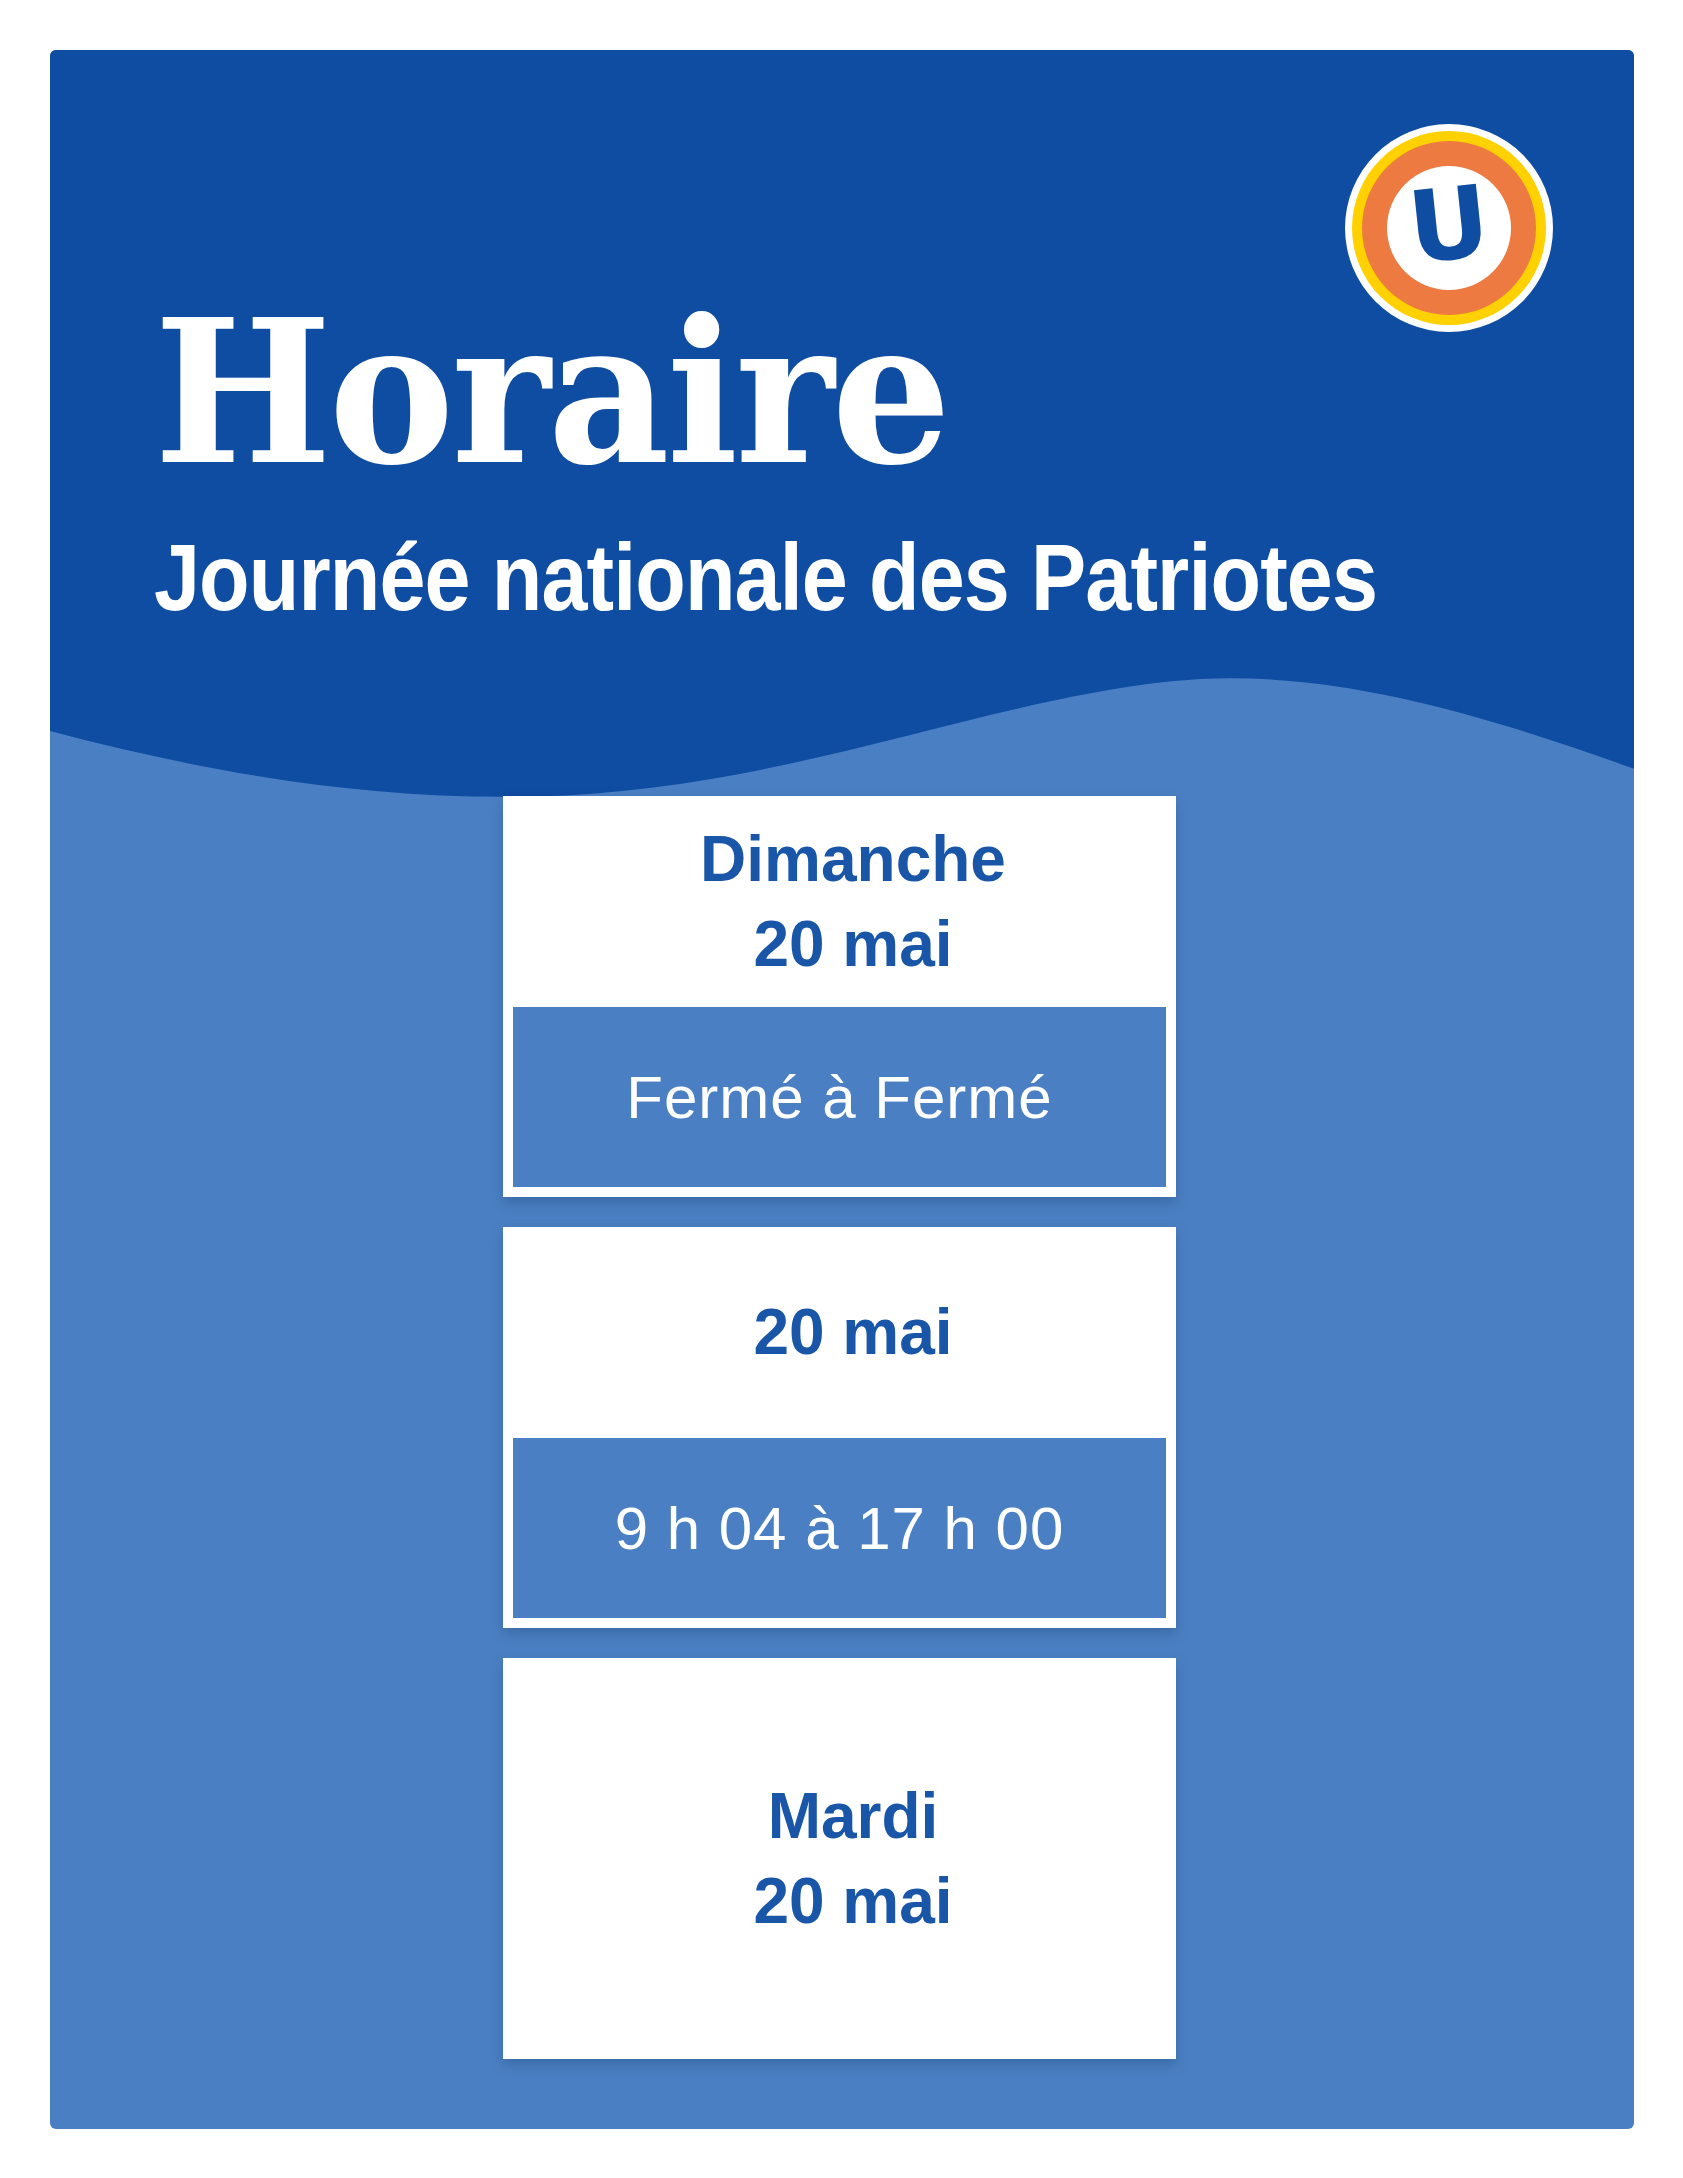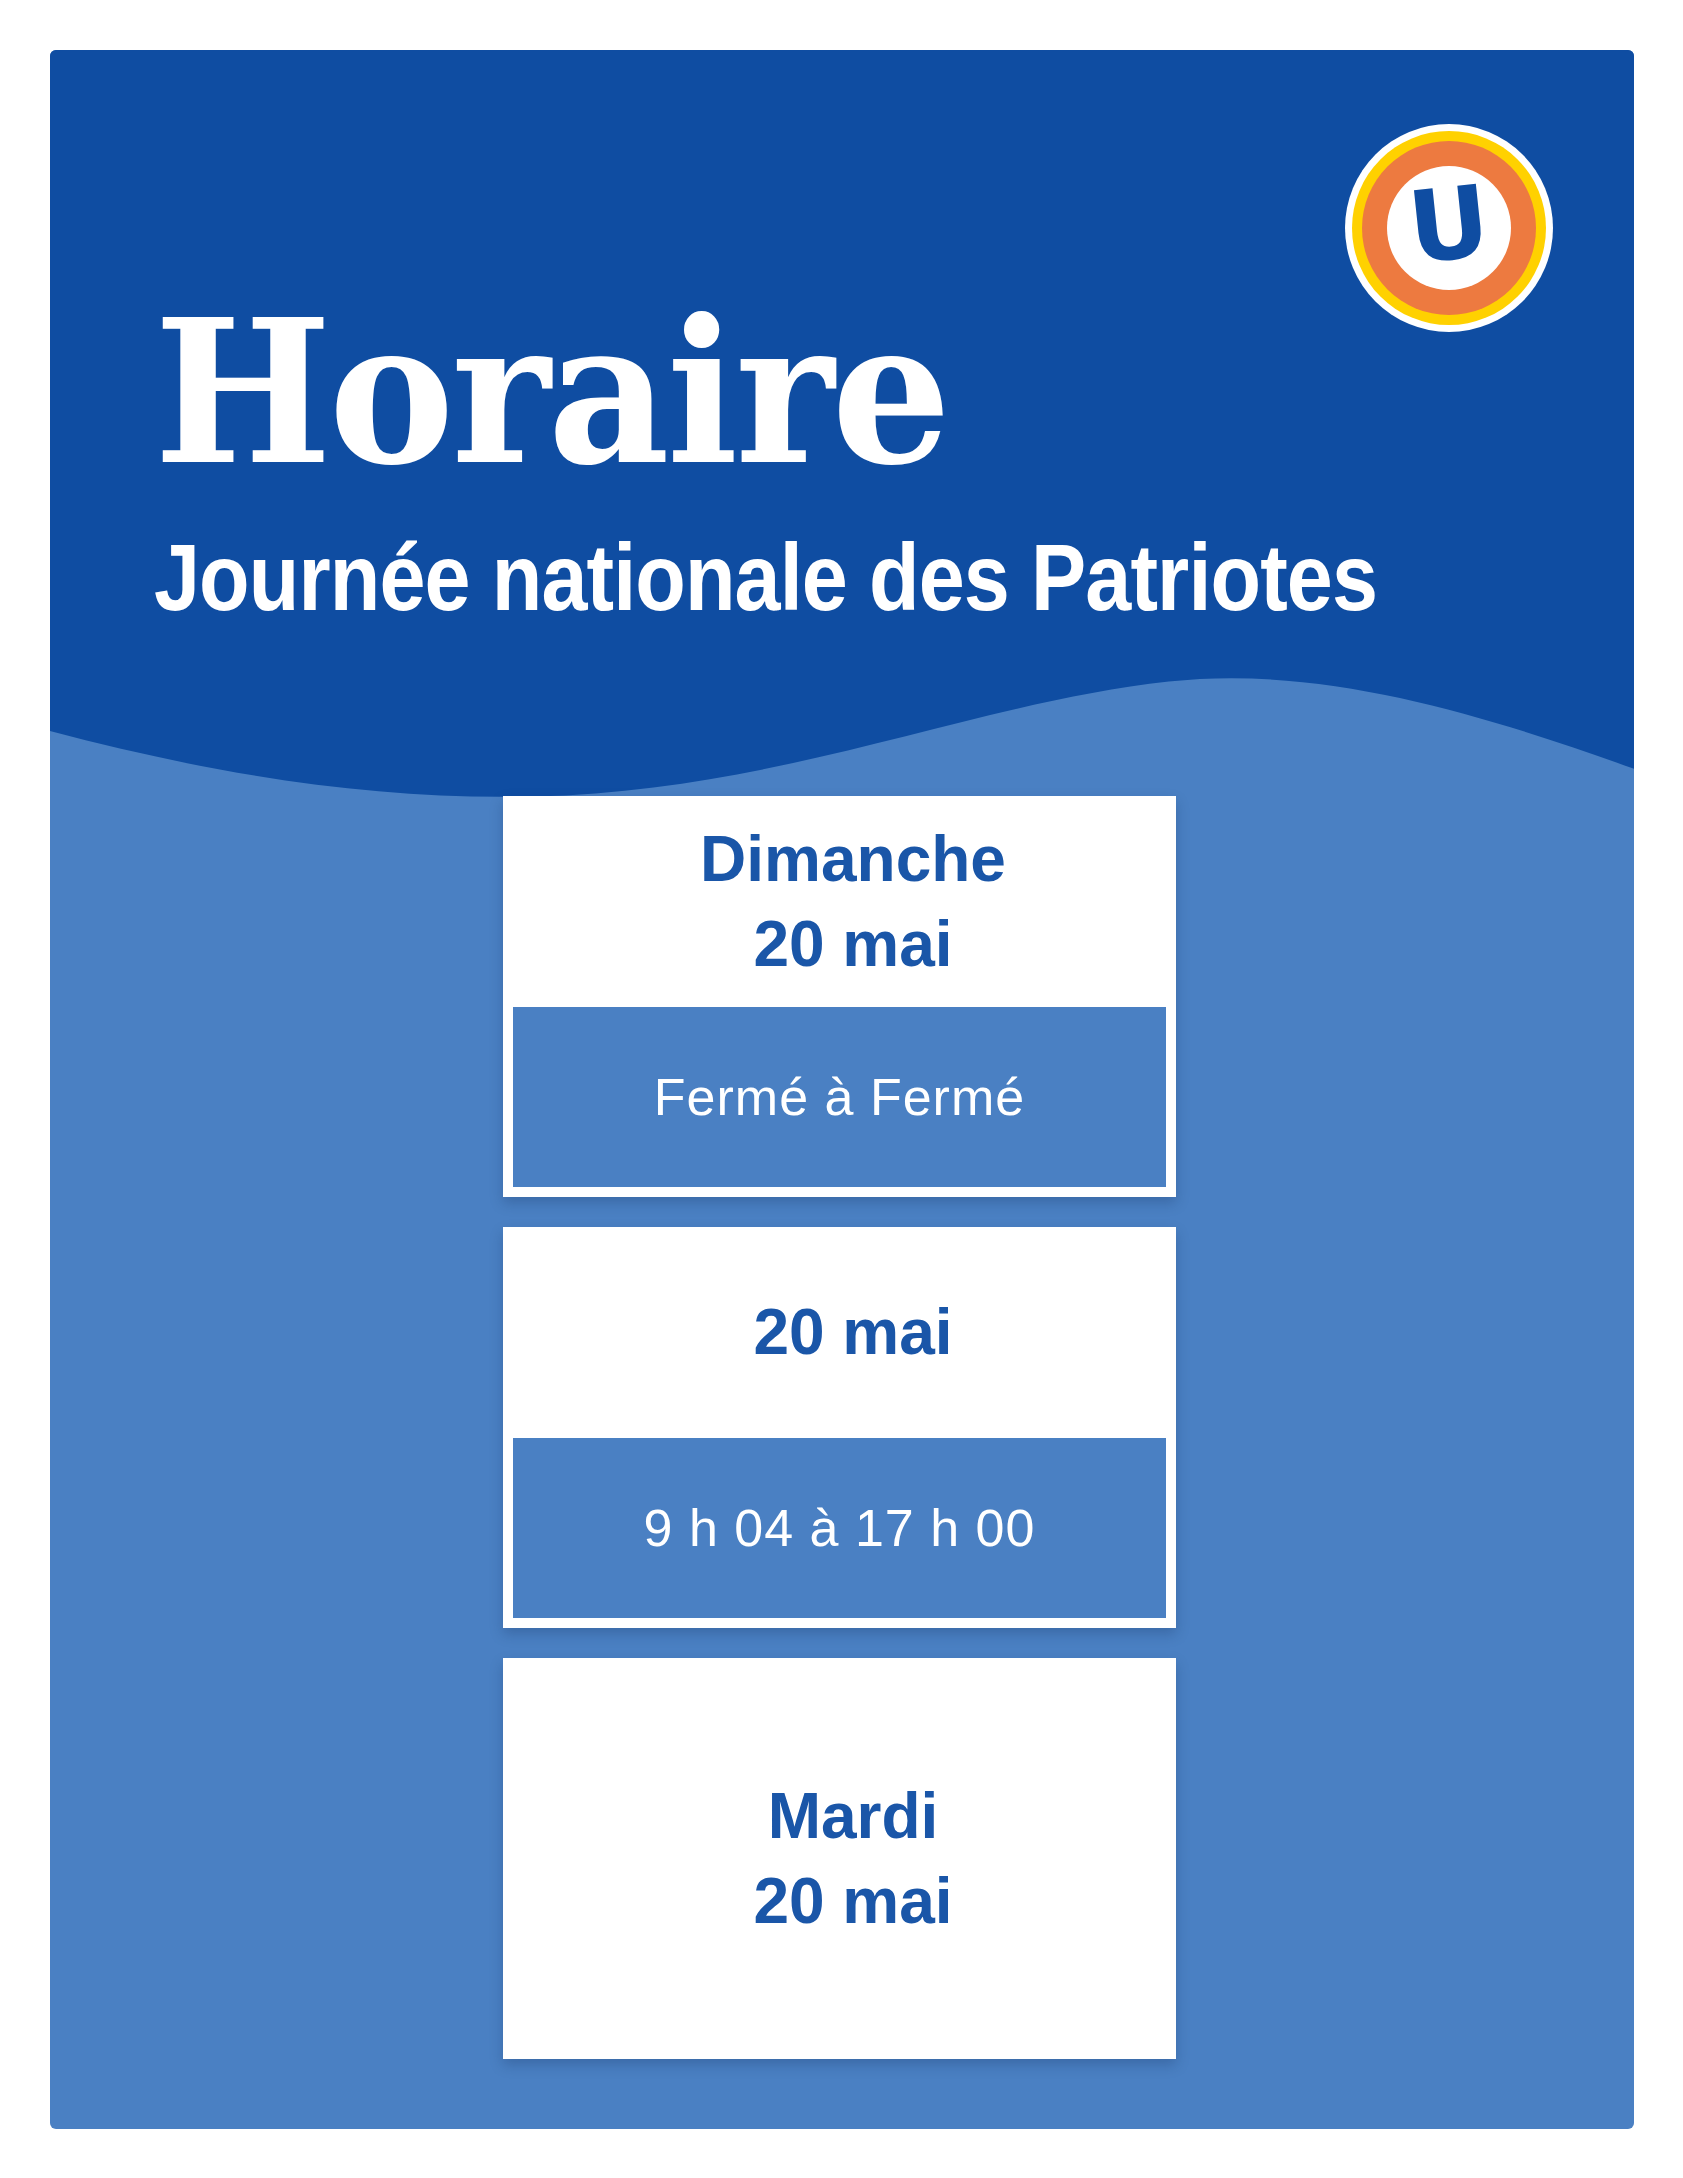--- a/index.html
+++ b/index.html
@@ -54,21 +54,21 @@
     background:var(--white);height:401px;display:flex;flex-direction:column;
     box-shadow:0 6px 12px rgba(15,40,85,.25);
   }
   .card .day-section{
     flex:1;display:flex;flex-direction:column;align-items:center;justify-content:center;
     color:var(--text-blue);font-weight:700;font-size:64px;line-height:85px;margin-left:27px;
   }
   .card .hours-band{
     height:180px;margin:0 10px 10px 10px;background:var(--light-blue);
     display:flex;align-items:center;justify-content:center;
-    color:var(--white);font-weight:400;font-size:52px;letter-spacing:1px;
+    color:var(--white);font-weight:400;font-size:60px;letter-spacing:1px;
   }
 </style>
 </head>
 <body>
 
 <div class="frame">
   <div class="poster">
 
     <svg class="wave" viewBox="0 0 1600 800" preserveAspectRatio="none" aria-hidden="true">
       <path fill="var(--dark-blue)" d="M0,0 H1600 V726 C1460,676 1290,620 1130,638 C930,660 740,748 490,754 C330,758 170,733 0,688 Z"></path>

